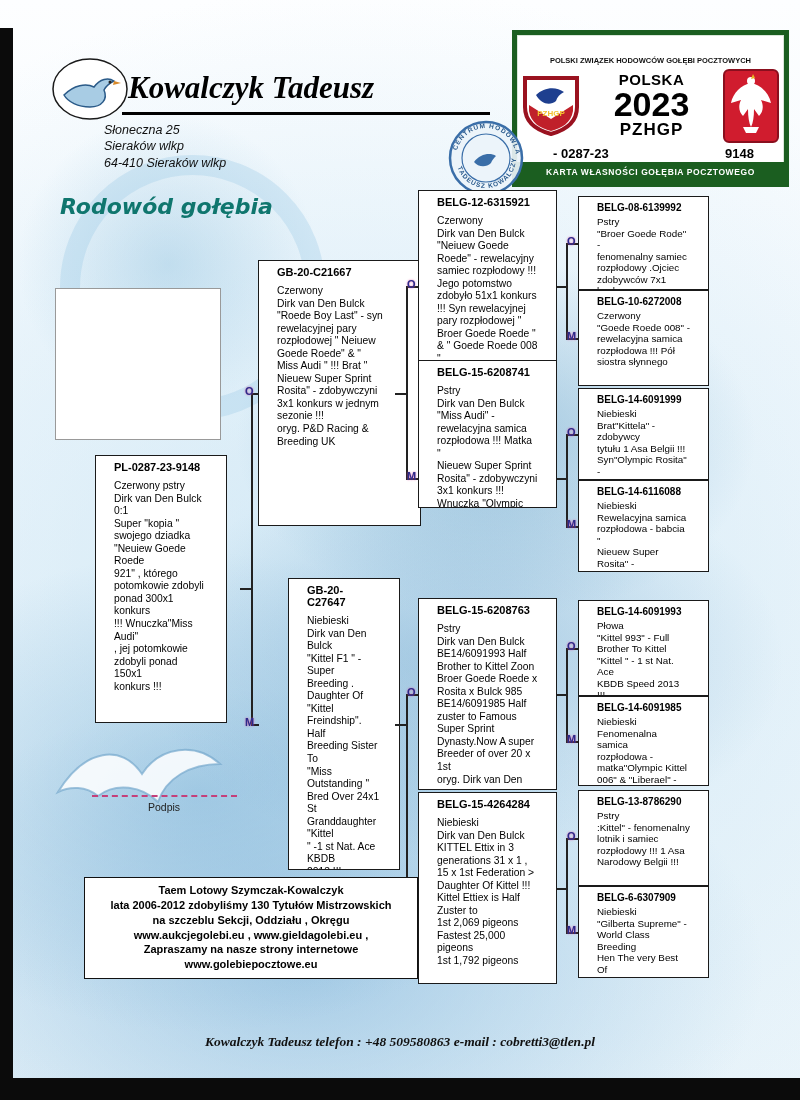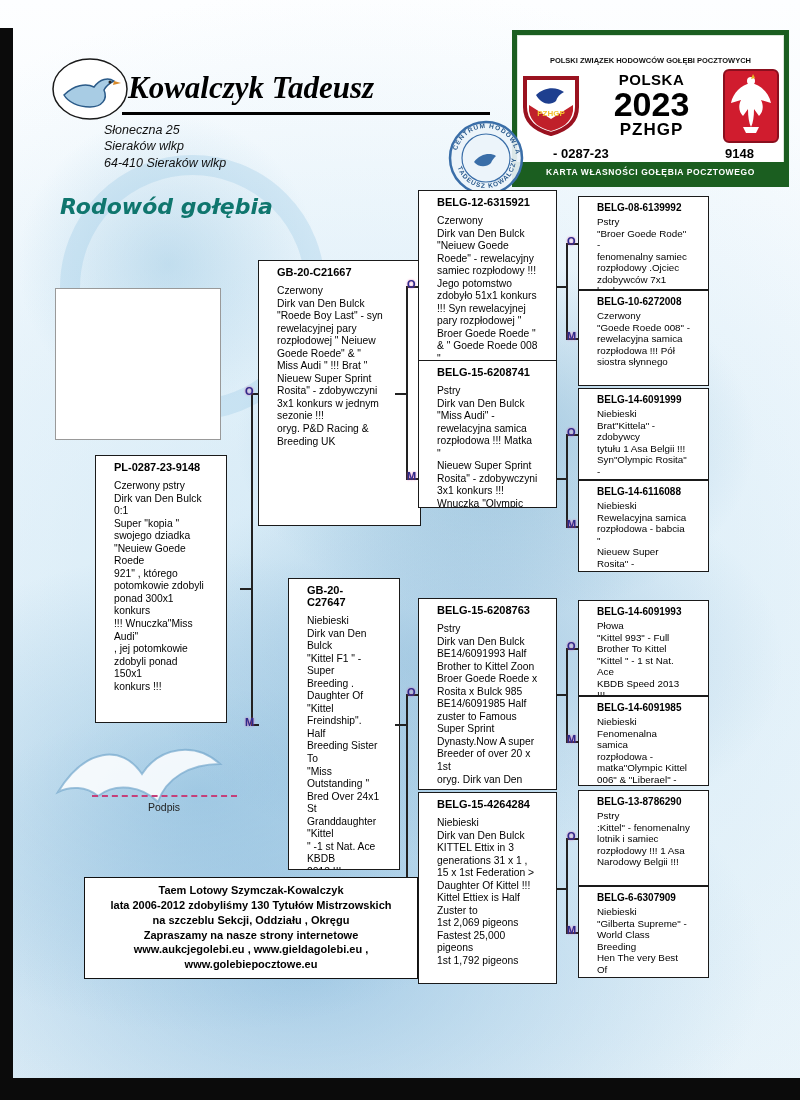--- a/index.html
+++ b/index.html
@@ -360,21 +360,22 @@
   <span class="marker" style="left:567px;top:830px">O</span>
   <span class="marker" style="left:567px;top:924px">M</span>
 
   <div class="sig-line"></div>
   <div class="sig-label">Podpis</div>
 
   <div class="team-box">
     <div>Taem Lotowy Szymczak-Kowalczyk</div>
     <div>lata 2006-2012  zdobyliśmy  130 Tytułów Mistrzowskich</div>
     <div>na szczeblu Sekcji, Oddziału , Okręgu</div>
+    <div>www.aukcjegolebi.eu ,  www.gieldagolebi.eu ,</div>
     <div>Zapraszamy na nasze strony internetowe</div>
-    <div>www.aukcjegolebi.eu ,  www.gieldagolebi.eu ,</div>
     <div>www.golebiepocztowe.eu</div>
   </div>
 
+  <div class="page-footer">Kowalczyk Tadeusz   telefon : +48 509580863   e-mail : cobretti3@tlen.pl</div>
 
   <div class="scan-left"></div>
   <div class="scan-bottom"></div>
 </div>
 
 </body></html>

